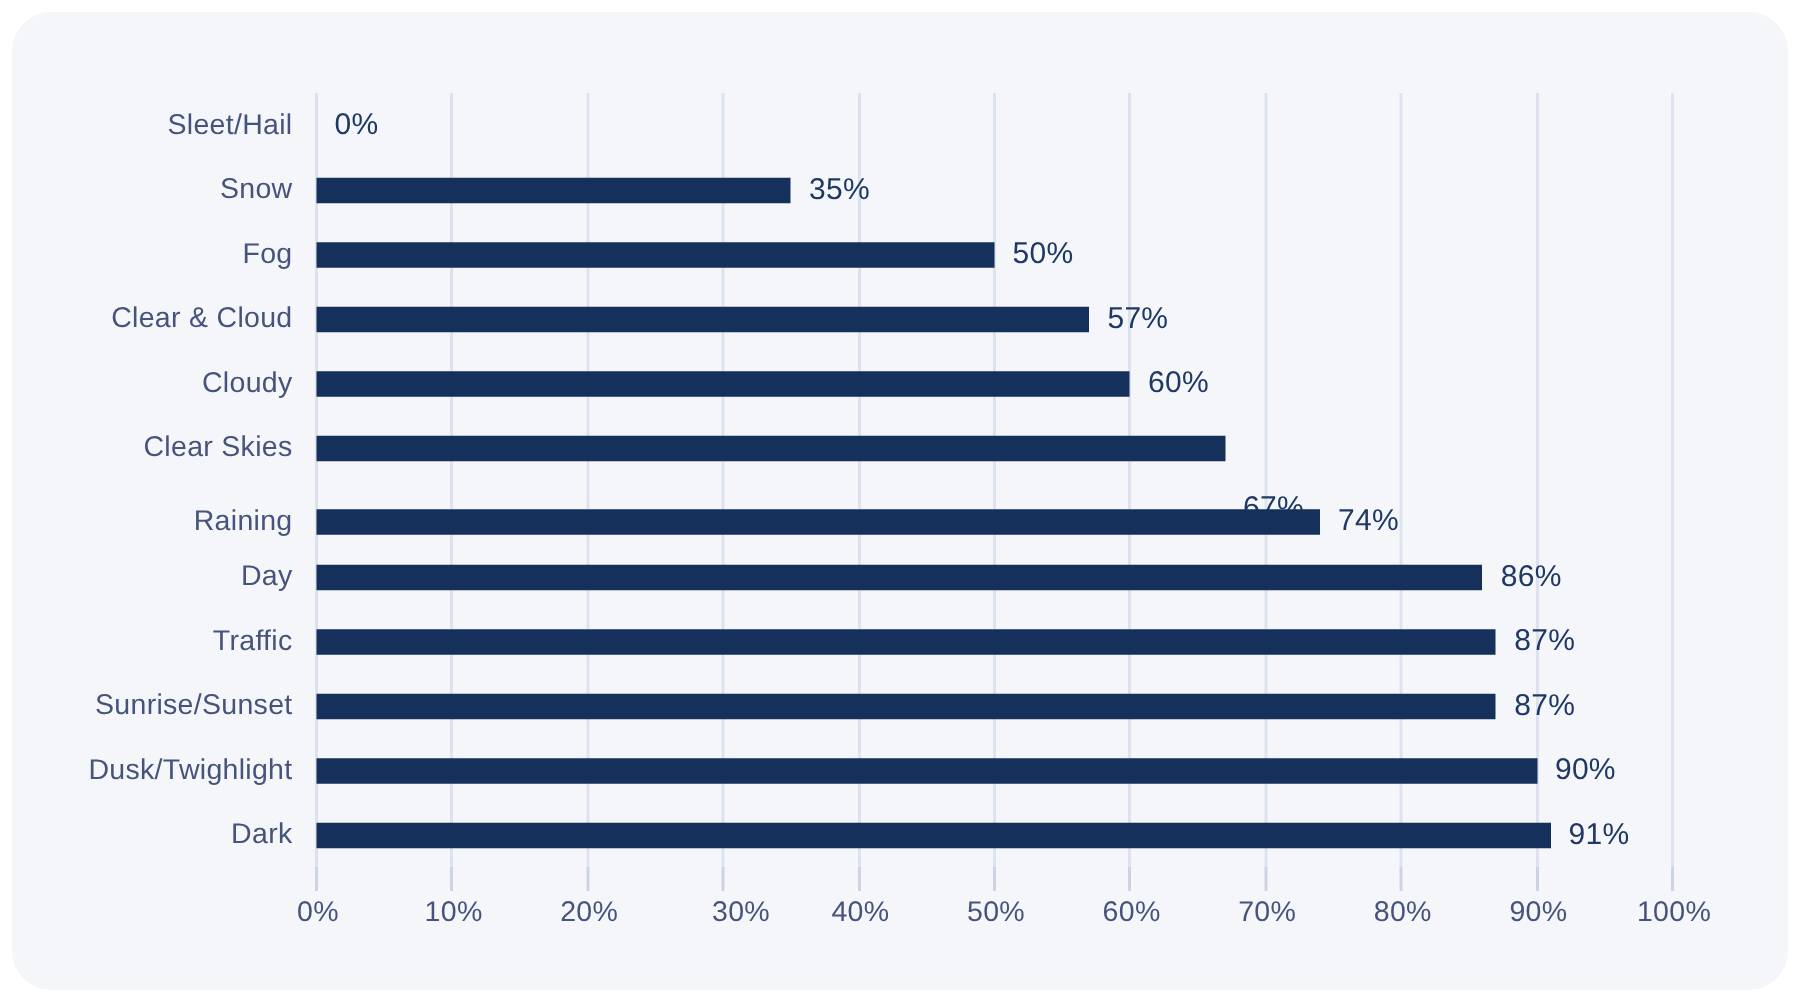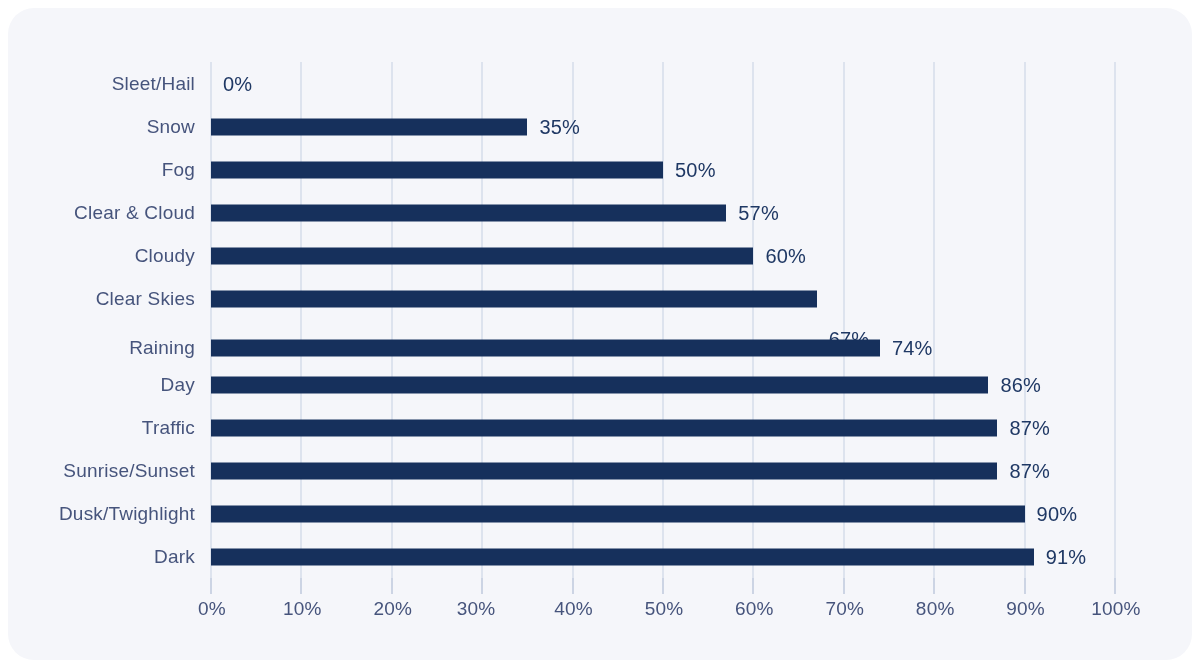--- a/index.html
+++ b/index.html
@@ -124,21 +124,21 @@
         <div class="gridline" style="left: 903px;"></div>
       </div>
     <div id="ticks">
         <div class="tickmark" style="left: -1px;"></div>
         <div class="ticklabel" style="left: 0px;">0%</div>
         <div class="tickmark" style="left: 89.4px;"></div>
         <div class="ticklabel" style="left: 90.4px;">10%</div>
         <div class="tickmark" style="left: 179.8px;"></div>
         <div class="ticklabel" style="left: 180.8px;">20%</div>
         <div class="tickmark" style="left: 270.2px;"></div>
-        <div class="ticklabel" style="left: 264px;">30%</div>
+        <div class="ticklabel" style="left: 282px;">30%</div>
         <div class="tickmark" style="left: 360.6px;"></div>
         <div class="ticklabel" style="left: 361.6px; text-align: center;">40%</div>
         <div class="tickmark" style="left: 451px;"></div>
         <div class="ticklabel" style="left: 452px;">50%</div>
         <div class="tickmark" style="left: 541.4px;"></div>
         <div class="ticklabel" style="left: 542.4px;">60%</div>
         <div class="tickmark" style="left: 631.8px;"></div>
         <div class="ticklabel" style="left: 632.8px;">70%</div>
         <div class="tickmark" style="left: 722.2px;"></div>
         <div class="ticklabel" style="left: 723.2px;">80%</div>

